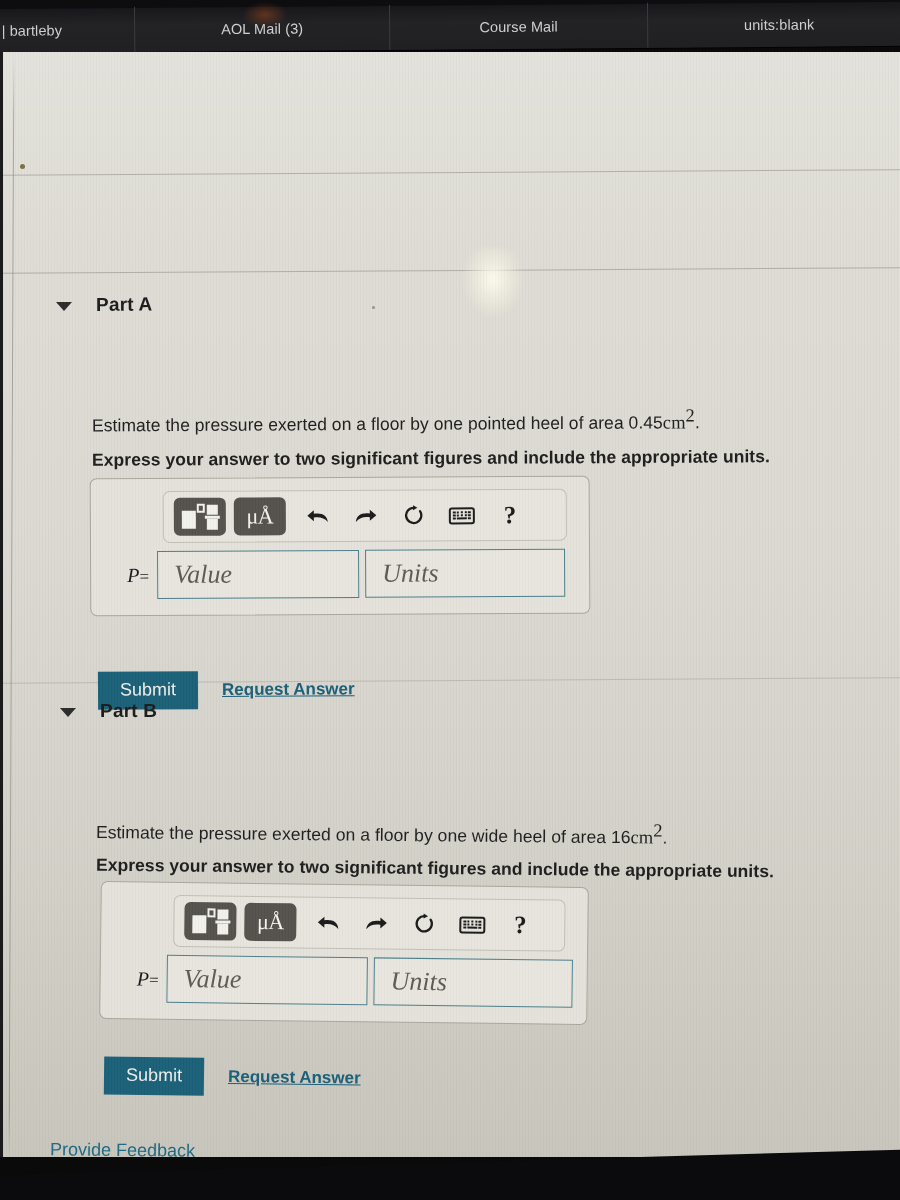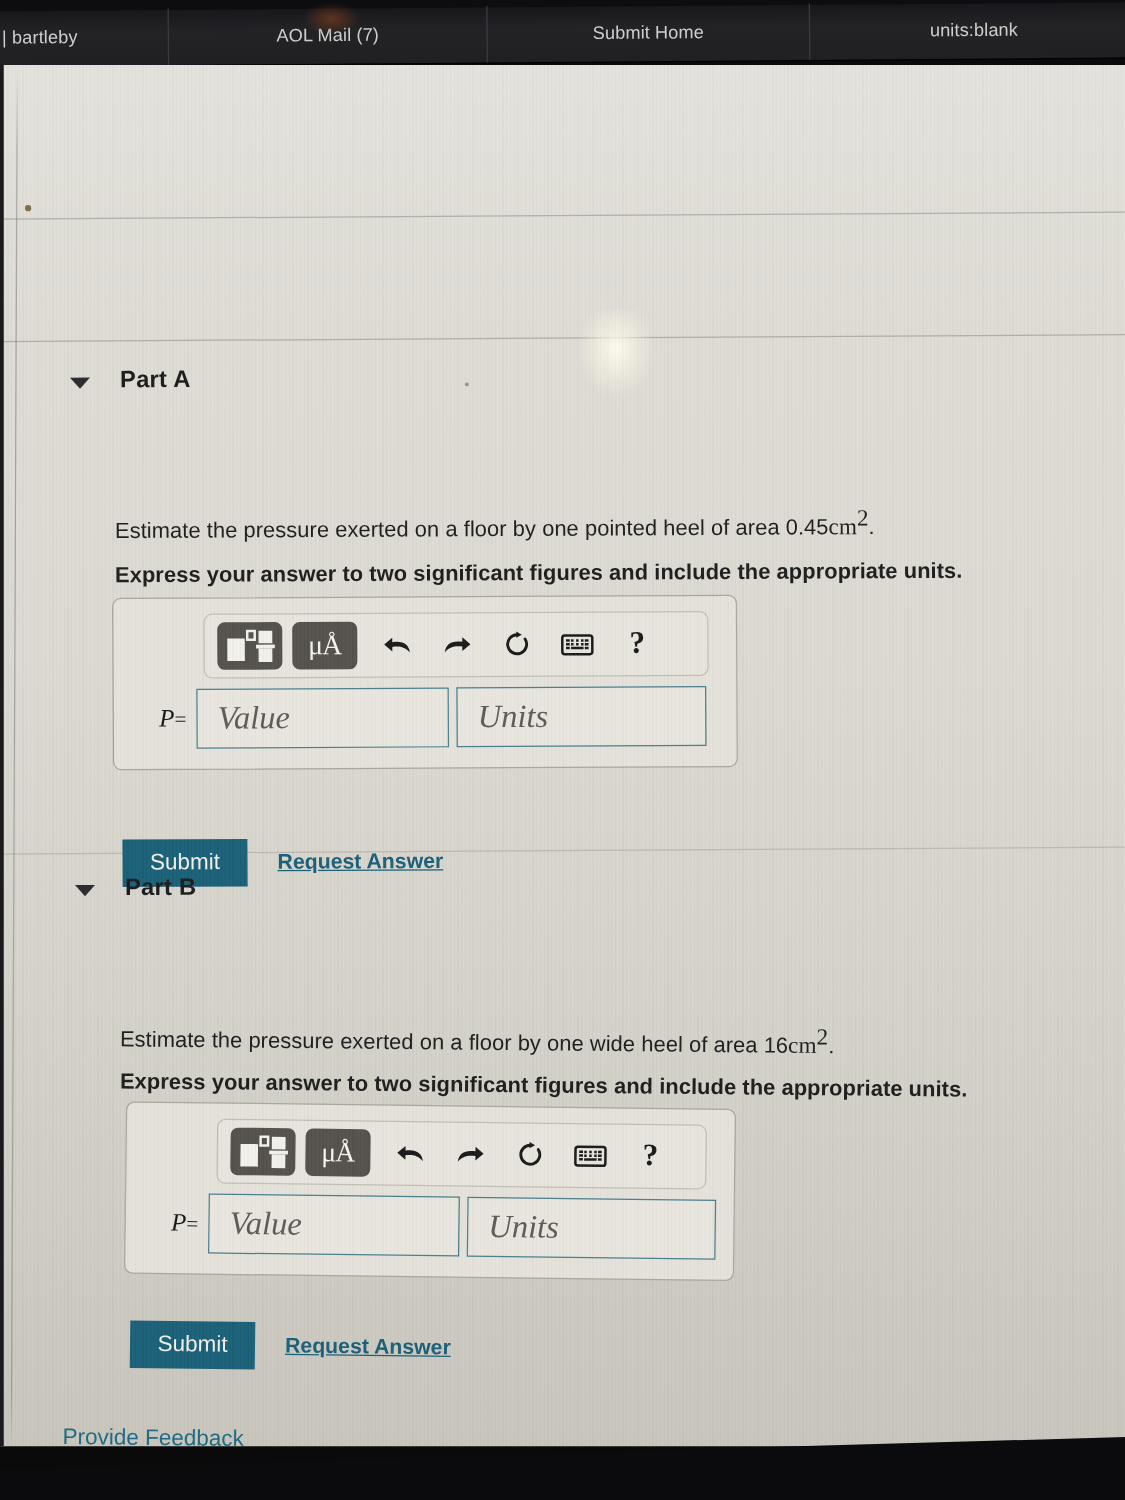--- a/index.html
+++ b/index.html
@@ -306,24 +306,24 @@
 <body>
 
 <div id="photo">
 
   <div class="tabstrip">
     <div class="tab t0">
       <span>y | bartleby</span>
     </div>
     <div class="tab t1">
       <span class="glare"></span>
-      <span>AOL Mail (7)</span>
+      <span>AOL Mail (3)</span>
     </div>
     <div class="tab t2">
-      <span>Submit Home</span>
+      <span>Course Mail</span>
     </div>
     <div class="tab t3">
       <span>units:blank</span>
     </div>
   </div>
 
   <div class="page">
 
     <div class="vrule"></div>
     <div class="hrule r1"></div>

